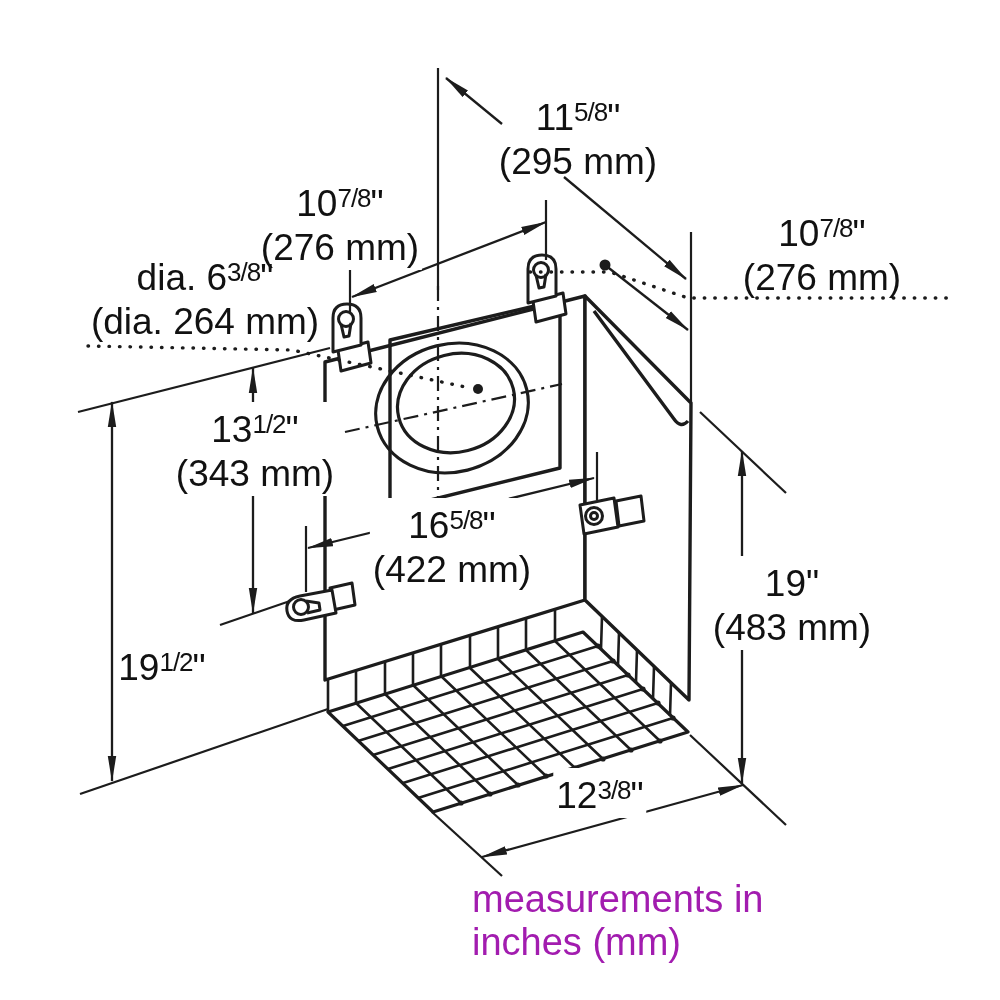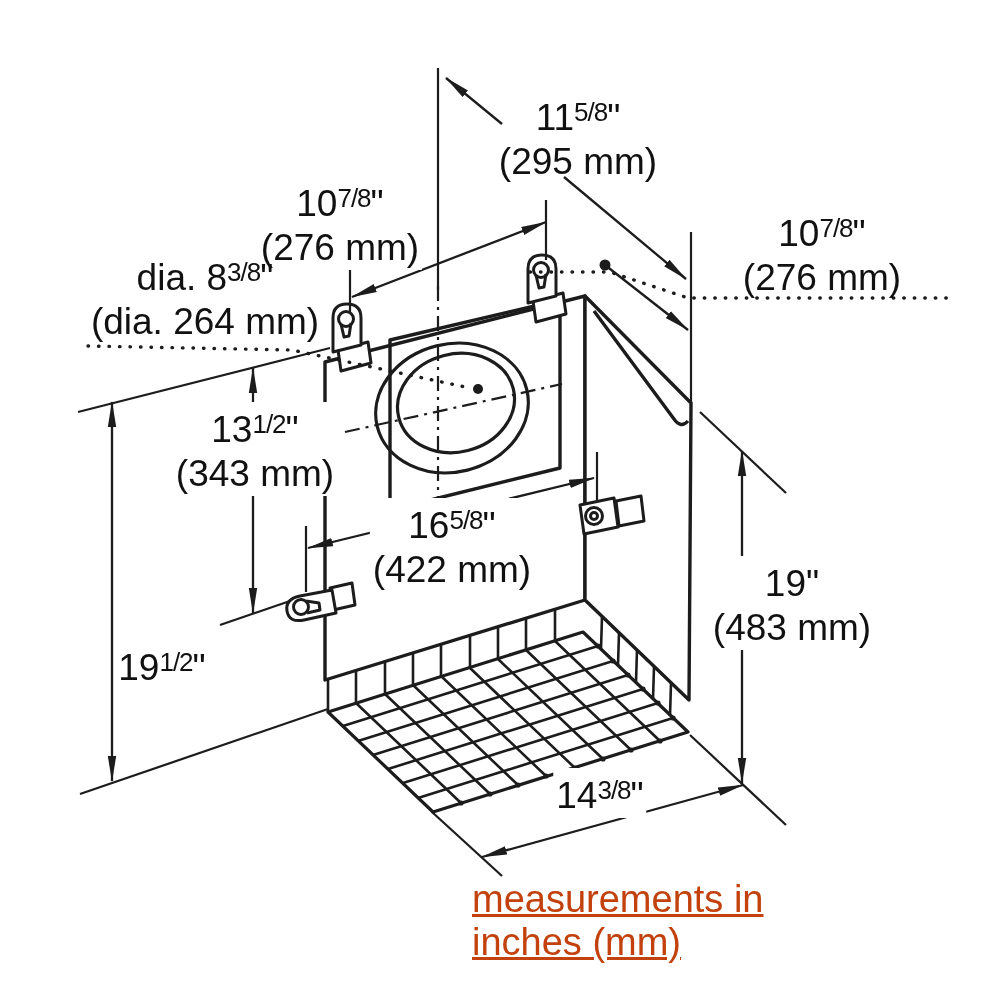--- a/index.html
+++ b/index.html
@@ -4,21 +4,21 @@
 <style>
   html,body{margin:0;padding:0;background:#ffffff;}
   .canvas{position:relative;width:1000px;height:1000px;background:#fff;overflow:hidden;
           font-family:"Liberation Sans", sans-serif;}
   .canvas svg{position:absolute;left:0;top:0;z-index:1;}
   .dim{position:absolute;transform:translateX(-50%);text-align:center;
        font-size:37px;line-height:44px;color:#111;white-space:nowrap;z-index:2;}
   .dim.bg{background:#fff;padding:0 3px;}
   .dim .line{display:block;}
   .frac{font-size:26px;vertical-align:9px;letter-spacing:-1px;margin-top:41px;}
-  .caption{position:absolute;transform:translateX(-50%);font-size:38px;color:#c2410c;z-index:2;text-decoration:underline;}
+  .caption{position:absolute;transform:translateX(-50%);font-size:38px;color:#a21caf;z-index:2;}
 </style>
 </head>
 <body>
 
 <div class="canvas">
 
 <svg width="1000" height="1000" viewBox="0 0 1000 1000">
   <defs>
     <marker id="arw" viewBox="0 0 26 10" refX="25" refY="5" markerWidth="26" markerHeight="10" orient="auto-start-reverse" markerUnits="userSpaceOnUse">
       <path d="M26,5 L0,0.8 L0,9.2 Z" fill="#1c1c1c"></path>
@@ -137,21 +137,21 @@
   <span class="line"><span>10</span><span class="frac">7/8</span><span>"</span></span>
   <span class="line">(276 mm)</span>
 </div>
 
 <div class="dim" style="left:822px;top:206px">
   <span class="line"><span>10</span><span class="frac">7/8</span><span>"</span></span>
   <span class="line">(276 mm)</span>
 </div>
 
 <div class="dim" style="left:205px;top:250px">
-  <span class="line"><span>dia. 8</span><span class="frac">3/8</span><span>"</span></span>
+  <span class="line"><span>dia. 6</span><span class="frac">3/8</span><span>"</span></span>
   <span class="line">(dia. 264 mm)</span>
 </div>
 
 <div class="dim bg" style="left:255px;top:402px">
   <span class="line"><span>13</span><span class="frac">1/2</span><span>"</span></span>
   <span class="line">(343 mm)</span>
 </div>
 
 <div class="dim bg" style="left:452px;top:498px">
   <span class="line"><span>16</span><span class="frac">5/8</span><span>"</span></span>
@@ -161,18 +161,18 @@
 <div class="dim bg" style="left:792px;top:556px">
   <span class="line"><span>19</span><span class="frac"></span><span>"</span></span>
   <span class="line">(483 mm)</span>
 </div>
 
 <div class="dim bg" style="left:162px;top:640px">
   <span class="line"><span>19</span><span class="frac">1/2</span><span>"</span></span>
 </div>
 
 <div class="dim bg" style="left:600px;top:768px">
-  <span class="line"><span>14</span><span class="frac">3/8</span><span>"</span></span>
+  <span class="line"><span>12</span><span class="frac">3/8</span><span>"</span></span>
 </div>
 
 <div class="caption" style="left:648px;top:878px">measurements in inches (mm)</div>
 
 </div>
 
 </body></html>

